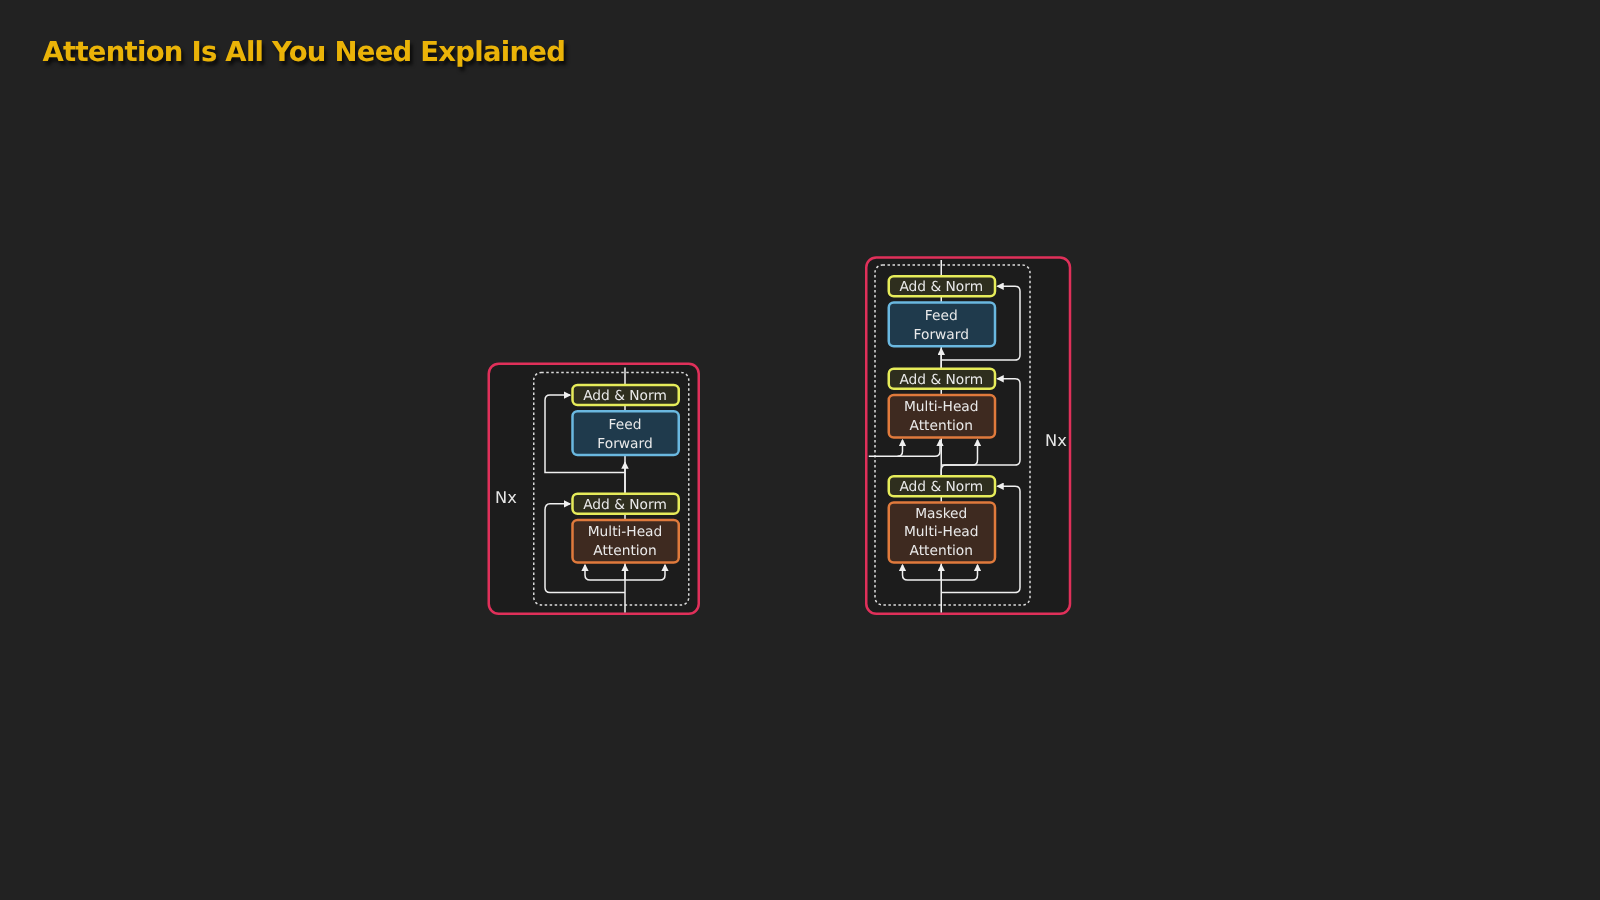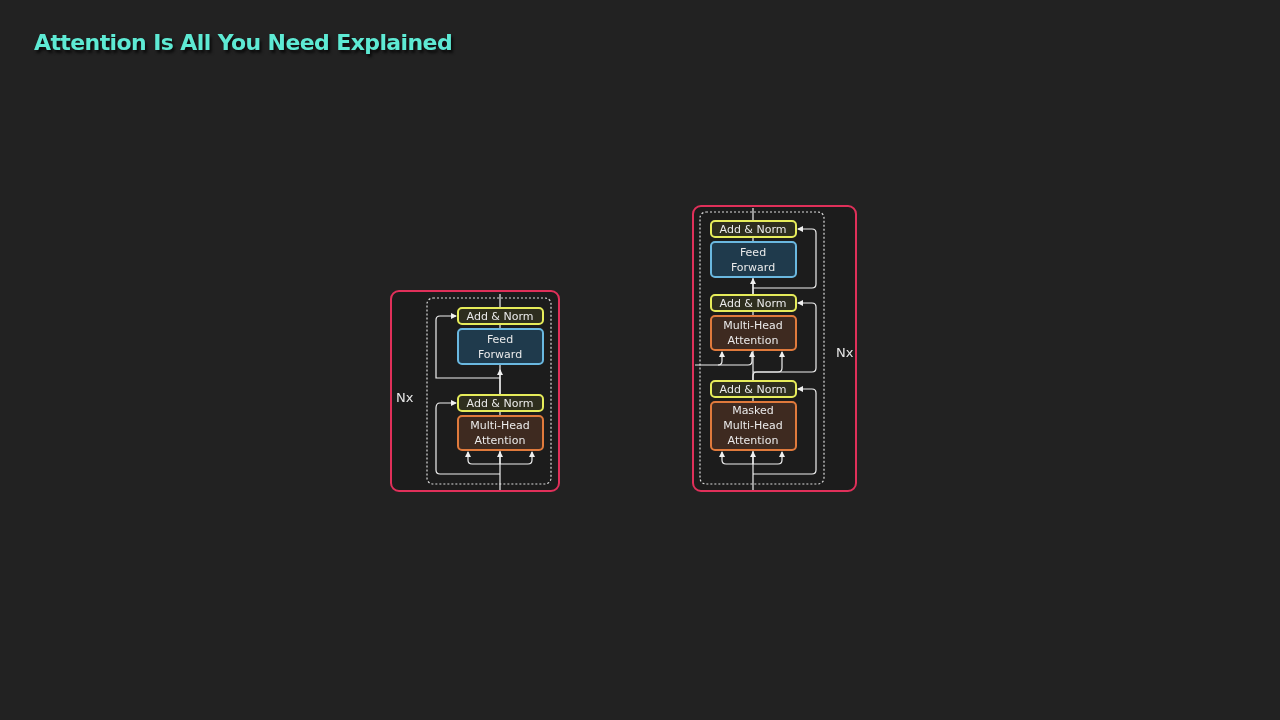--- a/index.html
+++ b/index.html
@@ -4,21 +4,21 @@
 <style>
   html, body { margin:0; padding:0; }
   body {
     width:1280px; height:720px; overflow:hidden;
     background:#222222;
     font-family:"DejaVu Sans", sans-serif;
     position:relative;
   }
   .title {
     position:absolute; left:34px; top:30px;
-    color:#5eead4; font-size:22px; font-weight:bold;
+    color:#eab308; font-size:22px; font-weight:bold;
     letter-spacing:-0.6px;
     text-shadow:2px 3px 3px rgba(0,0,0,0.7);
   }
   svg { position:absolute; left:0; top:0; }
   .lbl { fill:#eaeaea; font-family:"DejaVu Sans", sans-serif; font-size:11px; text-anchor:middle; }
   .nx { fill:#e6e6e6; font-family:"DejaVu Sans", sans-serif; font-size:13px; }
 </style>
 </head>
 <body>
 

